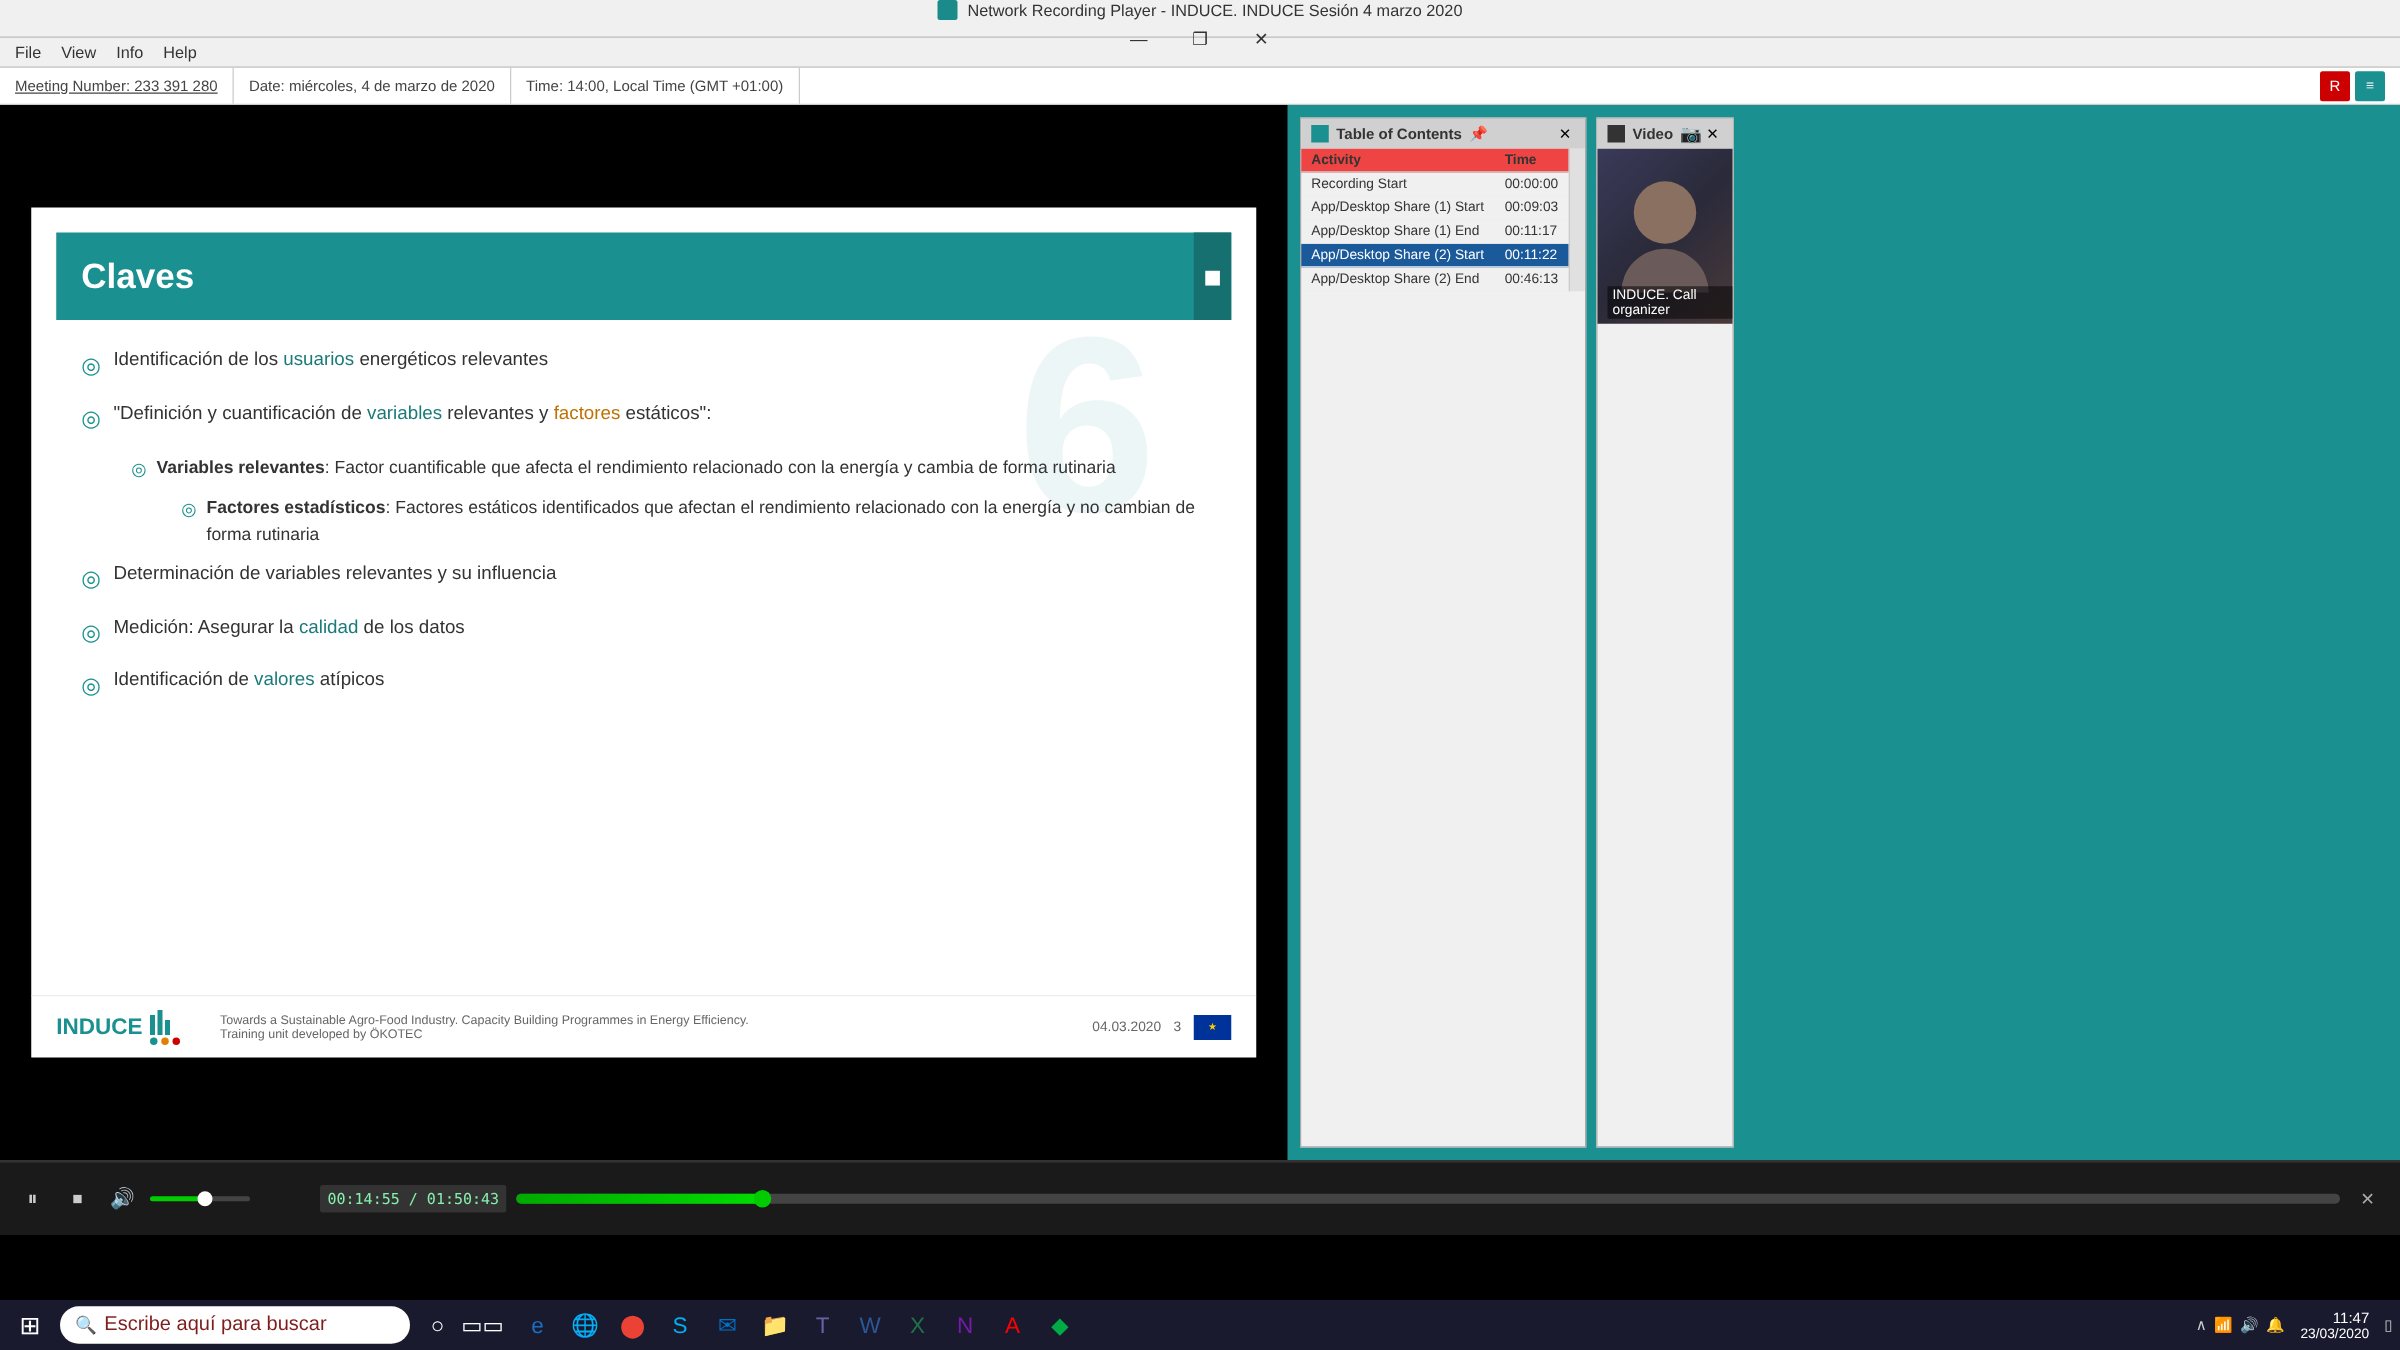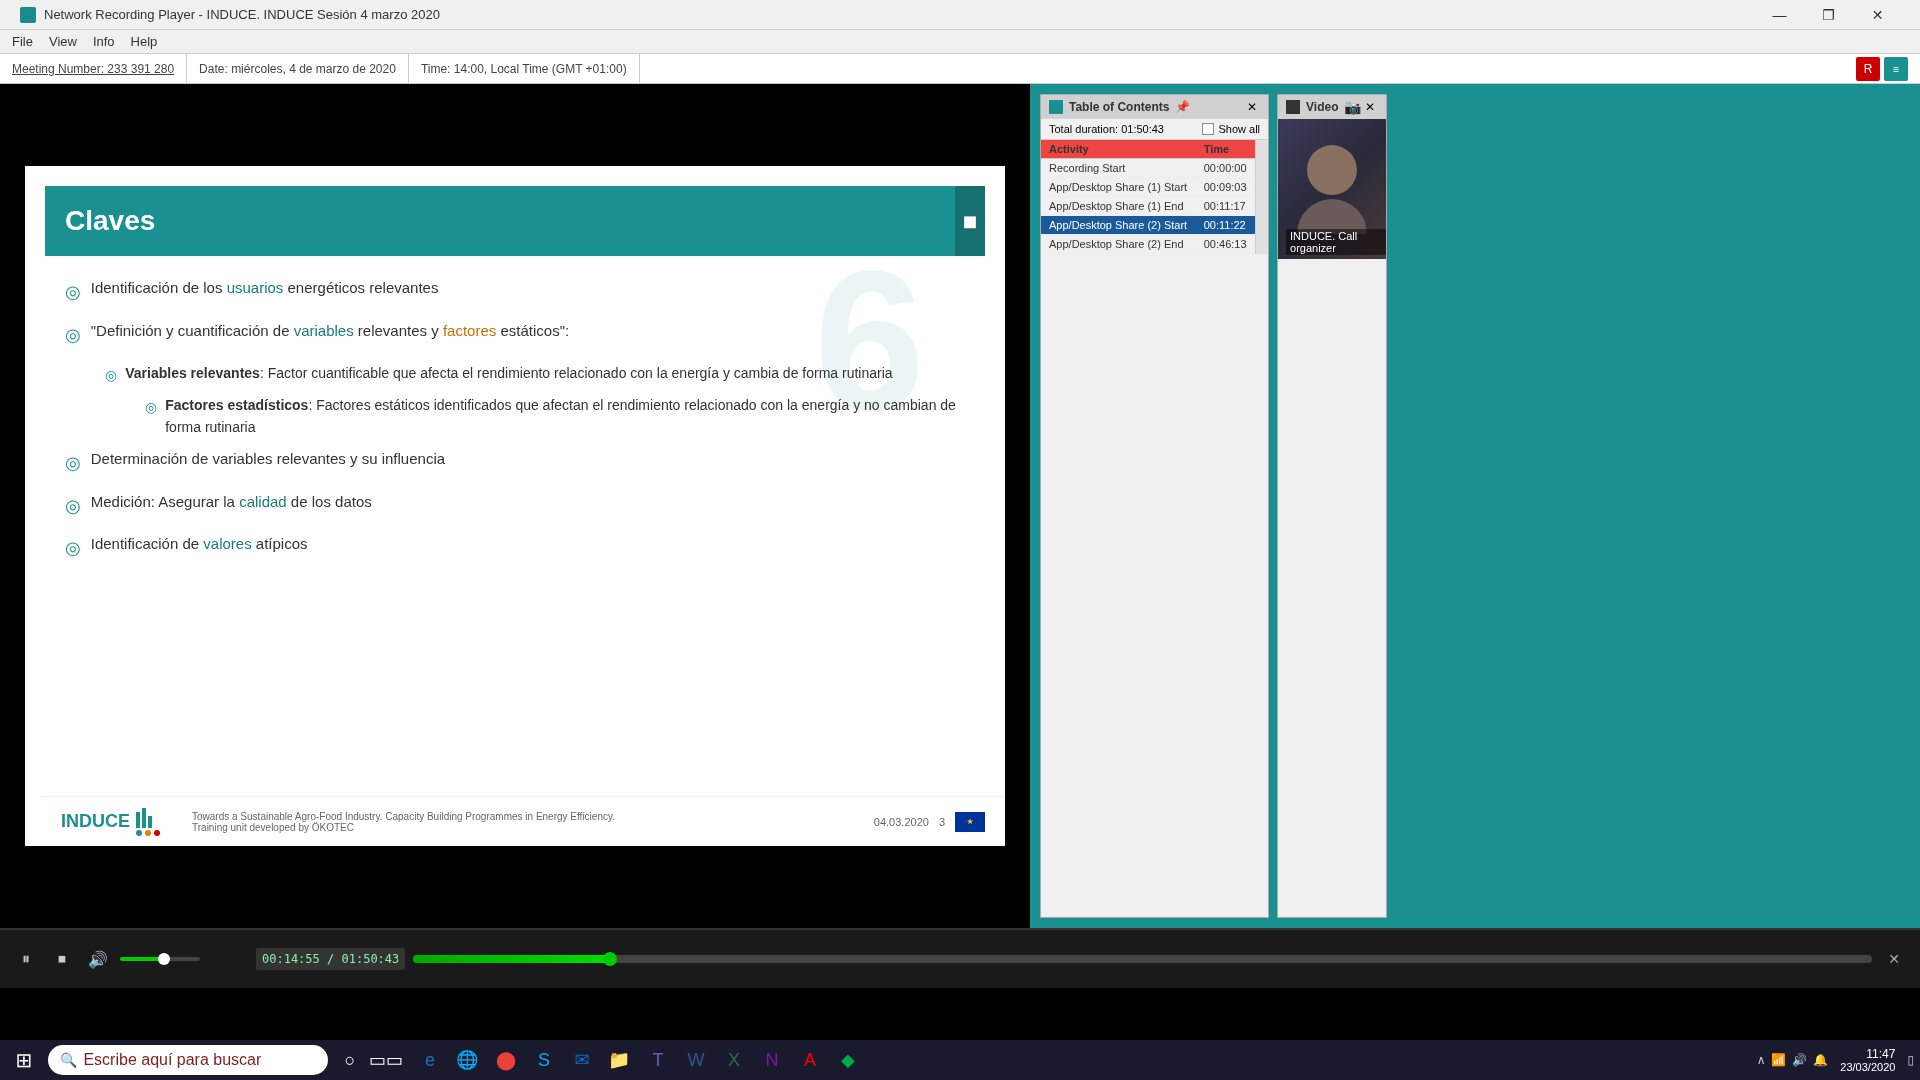--- a/index.html
+++ b/index.html
@@ -12,23 +12,24 @@
       font-size: 14px;
     }
 
     
     #title-bar {
       height: 30px;
       background: #f0f0f0;
       display: flex;
       align-items: center;
       justify-content: space-between;
-      padding: 0 20px;
+      padding: 0 8px;
       border-bottom: 1px solid #ccc;
       user-select: none;
+      flex-direction: column;
     }
     #title-bar-left {
       display: flex;
       align-items: center;
       gap: 8px;
       font-size: 13px;
       color: #333;
     }
     #title-bar-icon {
       width: 16px; height: 16px;
@@ -209,21 +210,21 @@
       font-weight: bold;
       color: #1a9090;
       z-index: 0;
       pointer-events: none;
     }
 
     
     .slide-footer {
       position: absolute;
       bottom: 0;
-      left: 16px; right: 0;
+      left: 0; right: 0;
       height: 50px;
       display: flex;
       align-items: center;
       padding: 0 20px;
       border-top: 1px solid #eee;
       font-size: 11px;
       color: #666;
       gap: 12px;
     }
     .footer-logo {
@@ -703,27 +704,20 @@
 
     <div id="toc-panel">
       <div class="panel-header">
         <div class="panel-header-left">
           <div class="panel-header-icon"></div>
           <span>Table of Contents</span>
           <span style="font-size:12px;">📌</span>
         </div>
         <div class="panel-controls">
           <button class="panel-btn">✕</button>
-        </div>
-      </div>
-      <div class="toc-toolbar">
-        <span>Total duration: 01:50:43</span>
-        <div class="show-all-section">
-          <div class="checkbox"></div>
-          <span>Show all</span>
         </div>
       </div>
       <div style="display:flex;">
         <table class="toc-table">
           <thead>
             <tr>
               <th>Activity</th>
               <th>Time</th>
             </tr>
           </thead>

